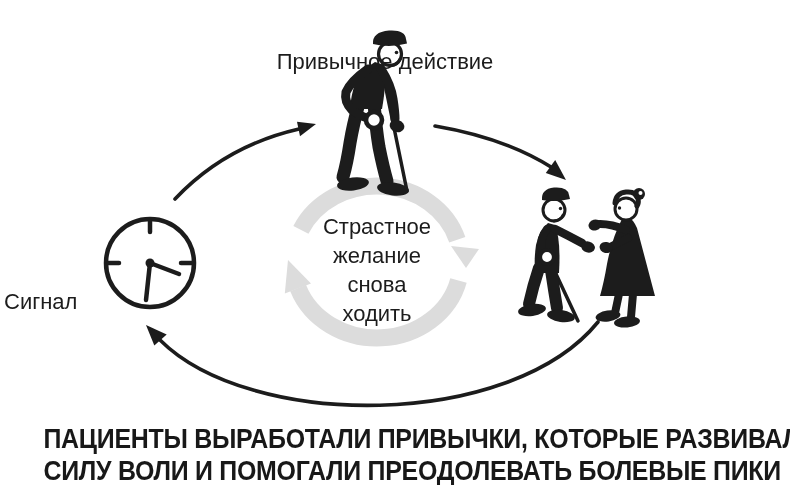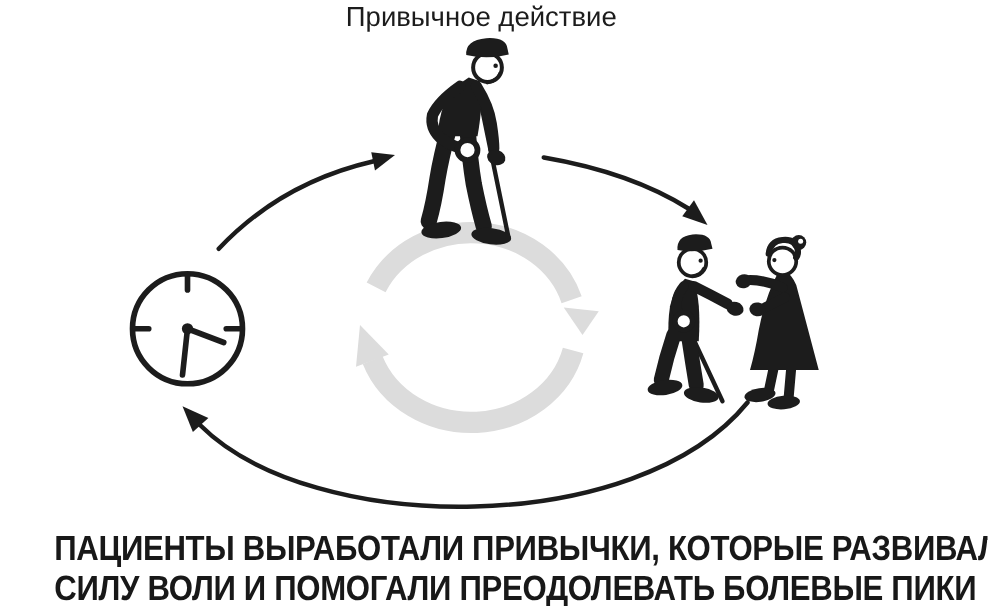--- a/index.html
+++ b/index.html
@@ -1,20 +1,20 @@
 <!DOCTYPE html>
 <html><head>
 <meta charset="utf-8">
 <style>
   * { margin:0; padding:0; box-sizing:border-box; }
   html,body { width:790px; height:485px; background:#ffffff; overflow:hidden; }
   body { position:relative; font-family:"Liberation Sans","DejaVu Sans",sans-serif; color:#1c1c1c; }
   .canvas { position:absolute; inset:0; }
   .gfx { position:absolute; left:0; top:0; }
-  .label { position:absolute; font-size:22px; color:#1c1c1c; }
+  .label { position:absolute; font-size:22px; color:#1c1c1c;margin-top:48px; }
   .title-label { left:0; top:1px; width:770px; text-align:center; }
   .cue-label { left:4px; top:241px; }
   .reward-label { left:677px; top:246px; }
   .craving-block { position:absolute; left:287px; top:212px; width:180px;
                    text-align:center; font-size:22px; line-height:29px; }
   .caption-block { position:absolute; left:0; top:423px; width:790px; text-align:center;
                    font-weight:bold; font-size:28px; line-height:32px;
                    letter-spacing:-0.3px; white-space:nowrap;
                    transform:scaleX(0.89); transform-origin:50% 0; color:#181818; }
 </style>
@@ -103,21 +103,28 @@
       <circle cx="121" cy="29" r="11" fill="#ffffff" stroke-width="3"></circle>
       <circle cx="114.5" cy="28" r="1.7" fill="#1c1c1c" stroke="none"></circle>
       <path d="M110,23 Q111,13 121,12 Q131,11 133,19 Q134,23 132,26" stroke-width="5"></path>
       <circle cx="134" cy="14" r="6" fill="#1c1c1c" stroke="none"></circle>
       <circle cx="135.5" cy="13" r="2" fill="#ffffff" stroke="none"></circle>
     </g>
   </svg>
 
   <div class="label title-label">Привычное действие</div>
 
+  <div class="label cue-label">Сигнал</div>
 
 
+  <div class="craving-block">
+    <div>Страстное</div>
+    <div>желание</div>
+    <div>снова</div>
+    <div>ходить</div>
+  </div>
 
   <div class="caption-block">
     <div>ПАЦИЕНТЫ ВЫРАБОТАЛИ ПРИВЫЧКИ, КОТОРЫЕ РАЗВИВАЛИ</div>
     <div>СИЛУ ВОЛИ И ПОМОГАЛИ ПРЕОДОЛЕВАТЬ БОЛЕВЫЕ ПИКИ</div>
   </div>
 
 </div>
 
 </body></html>

